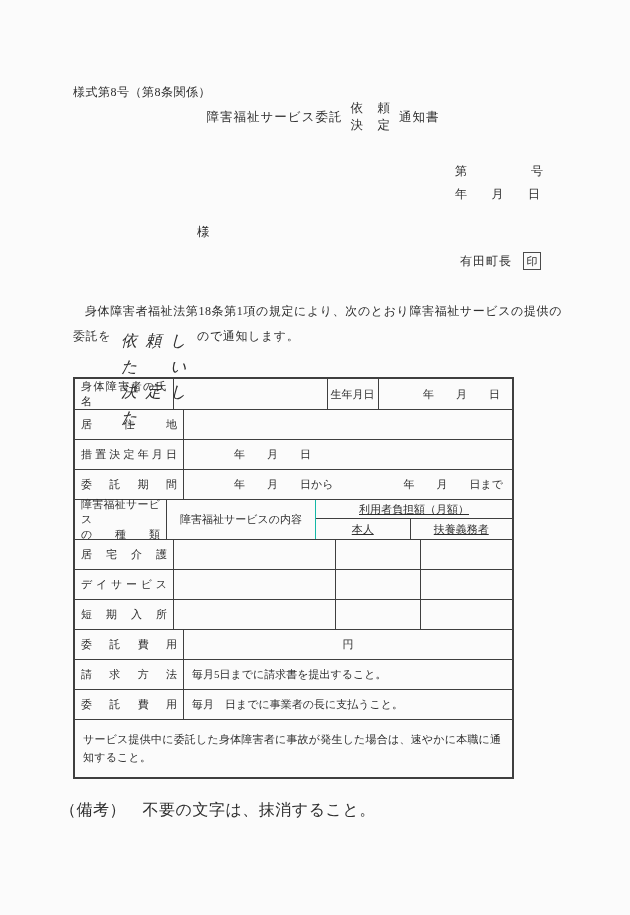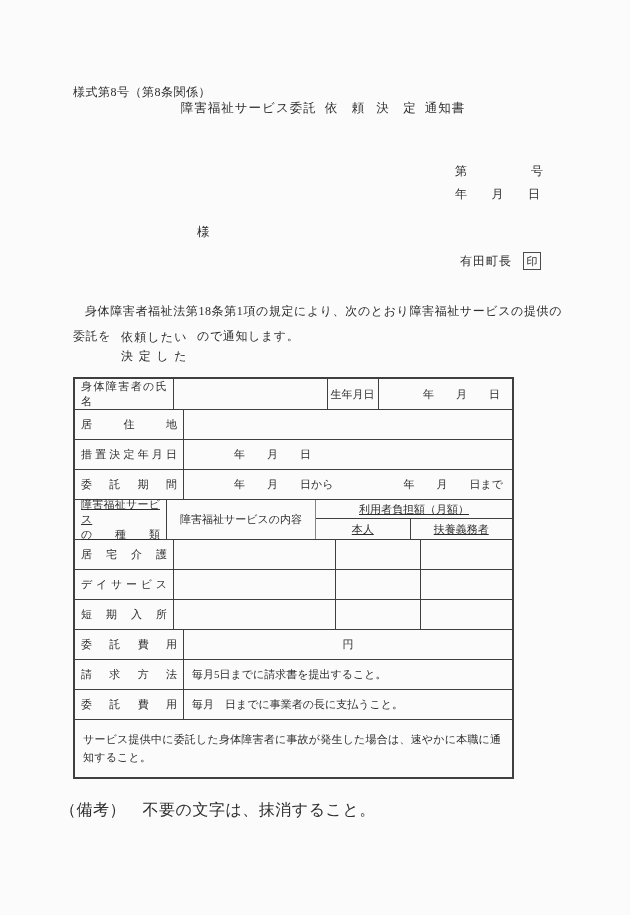--- a/index.html
+++ b/index.html
@@ -15,39 +15,39 @@
 
   .form-no { left:73px; top:84px; font-size:12px; letter-spacing:0.5px; }
 
   .title-row {
     left:0; top:100px; width:630px;
     display:flex; justify-content:center; align-items:center;
     transform:translateX(8px);
     font-size:12.5px; letter-spacing:1px;
   }
   .title-opts {
-    display:flex; gap:11px;
+    display:flex; flex-direction:column; gap:0;
     margin:0 8px; font-size:12.5px;
   }
   .ref-line  { left:455px; top:163px; width:88px; display:flex; justify-content:space-between; font-size:12px; }
   .date-line { left:455px; top:186px; width:85px; display:flex; justify-content:space-between; font-size:12px; }
 
   .addressee { left:197px; top:224px; font-size:12.5px; }
 
   .issuer-line { left:460px; top:252px; display:flex; align-items:center; font-size:12px; letter-spacing:1px; }
   .seal-box {
     display:inline-flex; align-items:center; justify-content:center;
     width:18px; height:18px; border:1px solid #4a4a4a;
     font-size:11px; margin-left:11px; letter-spacing:0;
   }
 
   .body-l1 { left:73px; top:303px; width:510px; font-size:12px; letter-spacing:0.6px; text-indent:12px; white-space:nowrap; }
   .body-l2 { left:73px; top:328px; height:42px; display:flex; align-items:flex-start; font-size:12px; letter-spacing:0.6px; }
   .l2-opts { margin:0 10px; width:66px; }
-  .l2-opts div { text-align:justify; text-align-last:justify; line-height:1.6; font-size:12px; }
+  .l2-opts div { text-align:justify; text-align-last:justify; line-height:1.6; font-size:16px;font-style:italic; }
 
   
   .tbl {
     left:73px; top:377px; width:441px;
     border:2px solid #3f3f3f;
     font-size:11px;
   }
   .trow { display:flex; border-top:1px solid #3f3f3f; }
   .trow:first-child { border-top:none; }
   .c { border-left:1px solid #3f3f3f; display:flex; align-items:center; }
@@ -63,21 +63,21 @@
   .c-birthv { width:149px; justify-content:flex-end; padding-right:12px; }
 
   .indent50 { padding-left:50px; }
   .gap70 { margin-left:70px; }
 
   .hdr-right { width:197px; display:flex; flex-direction:column; border-left:1px solid #14b8a6;text-decoration:underline; }
   .hdr-top { height:19px; display:flex; align-items:center; justify-content:center; border-bottom:1px solid #3f3f3f; }
   .hdr-bot { flex:1; display:flex; }
   .hdr-hon { width:94px; display:flex; align-items:center; justify-content:center; }
   .hdr-fuy { width:103px; display:flex; align-items:center; justify-content:center; border-left:1px solid #3f3f3f; }
-  .hdr-type { flex-direction:column; justify-content:center;text-decoration:underline; }
+  .hdr-type { flex-direction:column; justify-content:center; }
   .hdr-content { width:181px; justify-content:center;align-items:center; }
   .svc2 { width:181px; }
   .svc3 { width:94px; }
   .svc4 { width:103px; }
   .center { justify-content:center; }
   .tall { height:58px; }
   .wraptext { line-height:1.55; padding:4px 8px; letter-spacing:0.2px; }
   .h40 { height:40px; }
 
   .note { left:60px; top:800px; font-size:16px; letter-spacing:0.5px; }

